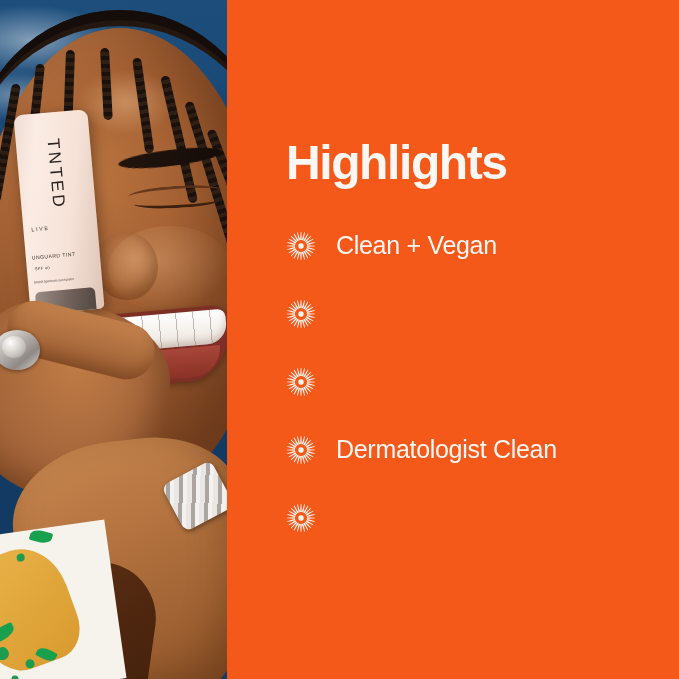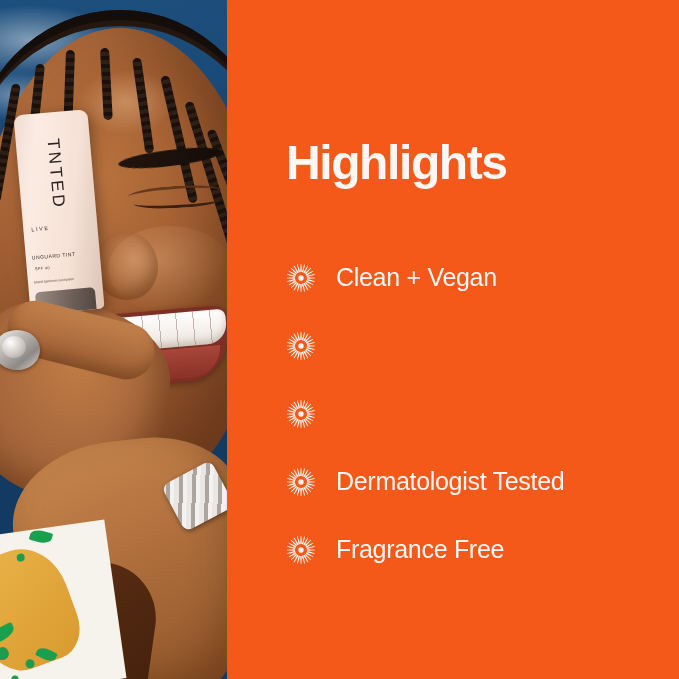--- a/index.html
+++ b/index.html
@@ -372,21 +372,20 @@
     width: 380px;
     list-style: none;
     margin: 0;
     padding: 0;
   }
   .list-item {
     display: flex;
     align-items: center;
     height: 36px;
     margin-bottom: 32px;
-    margin-top: 32px;
   }
   .list-item:last-child { margin-bottom: 0; }
 
   .burst {
     flex: 0 0 auto;
     width: 30px;
     height: 30px;
     display: block;
   }
 
@@ -793,21 +792,21 @@
               <g>
                   <polygon points="-2.6,-20 2.6,-20 1.1,-47 -1.1,-47" transform="rotate(330)"></polygon>
                 </g>
               <g>
                   <polygon points="-2.6,-20 2.6,-20 1.1,-47 -1.1,-47" transform="rotate(345)"></polygon>
                 </g>
               <circle cx="0" cy="0" r="9"></circle>
             </g>
           </g>
         </svg>
-        <span class="item-label">Dermatologist Tested</span>
+        <span class="item-label">Dermatologist Clean</span>
       </li>
 
       <li class="list-item">
         <svg class="burst" viewBox="0 0 100 100">
           <g fill="#FAF7F4">
             <g transform="translate(50,50)">
               <g>
                   <polygon points="-2.6,-20 2.6,-20 1.1,-47 -1.1,-47" transform="rotate(0)"></polygon>
                 </g>
               <g>
@@ -876,18 +875,17 @@
               <g>
                   <polygon points="-2.6,-20 2.6,-20 1.1,-47 -1.1,-47" transform="rotate(330)"></polygon>
                 </g>
               <g>
                   <polygon points="-2.6,-20 2.6,-20 1.1,-47 -1.1,-47" transform="rotate(345)"></polygon>
                 </g>
               <circle cx="0" cy="0" r="9"></circle>
             </g>
           </g>
         </svg>
-        <span class="item-label">Fragrance Free</span>
       </li>
 
     </ul>
   </div>
 </div>
 
 </body></html>

